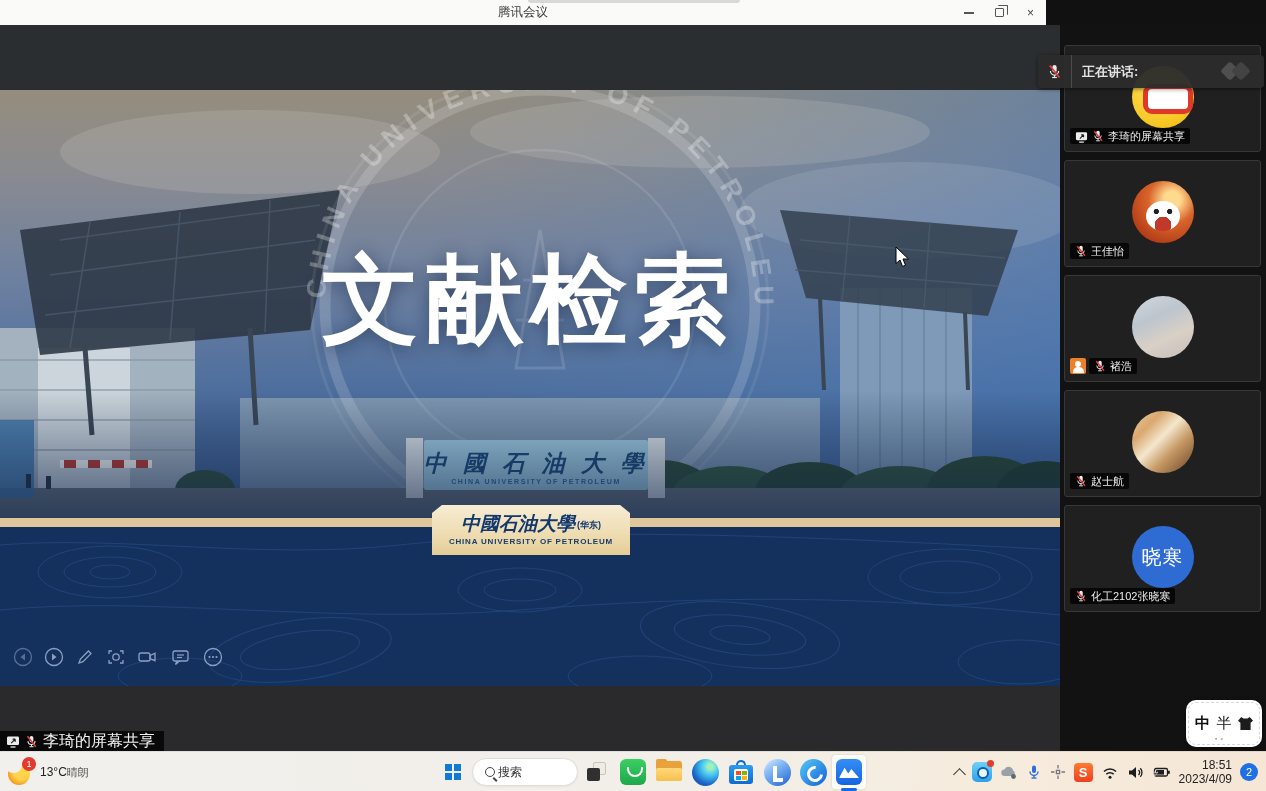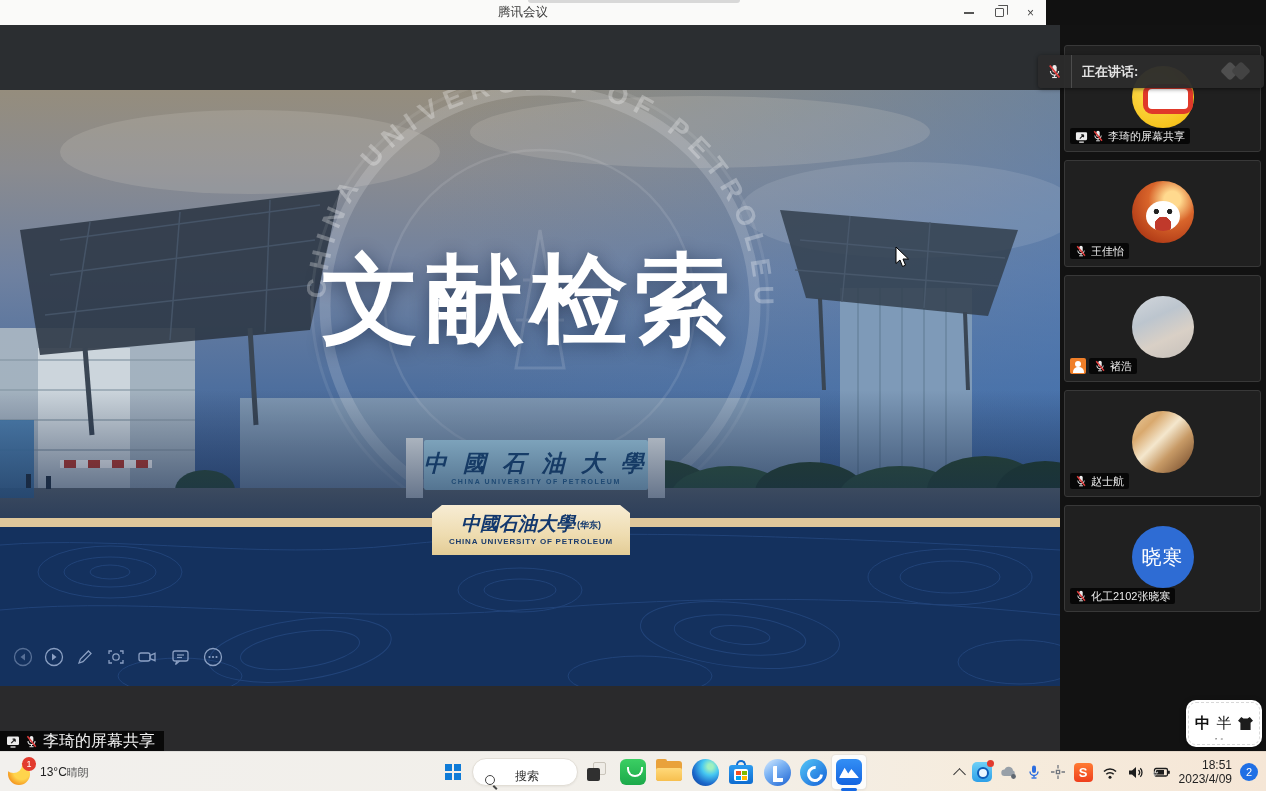--- a/index.html
+++ b/index.html
@@ -83,21 +83,21 @@
   .weather-sun:before{content:"";position:absolute;left:-3px;top:-5px;width:17px;height:15px;border-radius:50%;background:#f2f0ed;}
   .weather-badge{position:absolute;right:-2px;top:-2px;width:14px;height:14px;border-radius:50%;background:#e23b2e;color:#fff;font-size:9px;display:flex;align-items:center;justify-content:center;}
   .weather-text{display:flex;flex-direction:row;justify-content:center;line-height:13px;}
   .weather-temp{font-size:12px;color:#222;}
   .weather-cond{font-size:11px;color:#555;}
 
   .task-center{position:absolute;left:436px;top:3px;height:34px;display:flex;align-items:center;gap:2px;}
   .tb-item{width:34px;height:34px;border-radius:4px;display:flex;align-items:center;justify-content:center;position:relative;}
   .start-grid{display:grid;grid-template-columns:7.5px 7.5px;grid-template-rows:7.5px 7.5px;gap:1.6px;}
   .start-grid i{background:#0f7bd7;}
-  .search-pill{width:106px;height:28px;background:#fff;border:1px solid #e2ded6;border-radius:14px;display:flex;align-items:flex-end;gap:20px;padding:0 12px;box-shadow:0 1px 2px rgba(0,0,0,.05);}
+  .search-pill{width:106px;height:28px;background:#fff;border:1px solid #e2ded6;border-radius:14px;display:flex;align-items:center;gap:3px;padding:0 12px;box-shadow:0 1px 2px rgba(0,0,0,.05);}
   .lens{width:10px;height:10px;border:1.6px solid #454545;border-radius:50%;position:relative;flex:0 0 auto;}
   .lens:after{content:"";position:absolute;left:8px;top:9px;width:5px;height:1.6px;background:#454545;transform:rotate(45deg);transform-origin:0 0;}
   .search-pill span{font-size:12px;color:#333;}
   .taskview{position:relative;width:24px;height:24px;}
   .taskview i:nth-child(1){position:absolute;left:8px;top:2px;width:13px;height:13px;background:#efece6;border:1px solid #c9c4ba;border-radius:2px;}
   .taskview i:nth-child(2){position:absolute;left:2px;top:8px;width:13px;height:13px;background:#303030;border-radius:2px;}
   .greenstore{width:26px;height:26px;border-radius:6px;background:linear-gradient(180deg,#3bcf63,#1ca94a);position:relative;}
   .greenstore:after{content:"";position:absolute;left:7px;top:8px;width:12px;height:8px;border:2.6px solid #fff;border-top:none;border-radius:0 0 9px 9px;}
   .folder{position:relative;width:26px;height:22px;}
   .folder i:nth-child(1){position:absolute;left:0;top:0;width:26px;height:20px;border-radius:3px;background:#e9a23b;}

